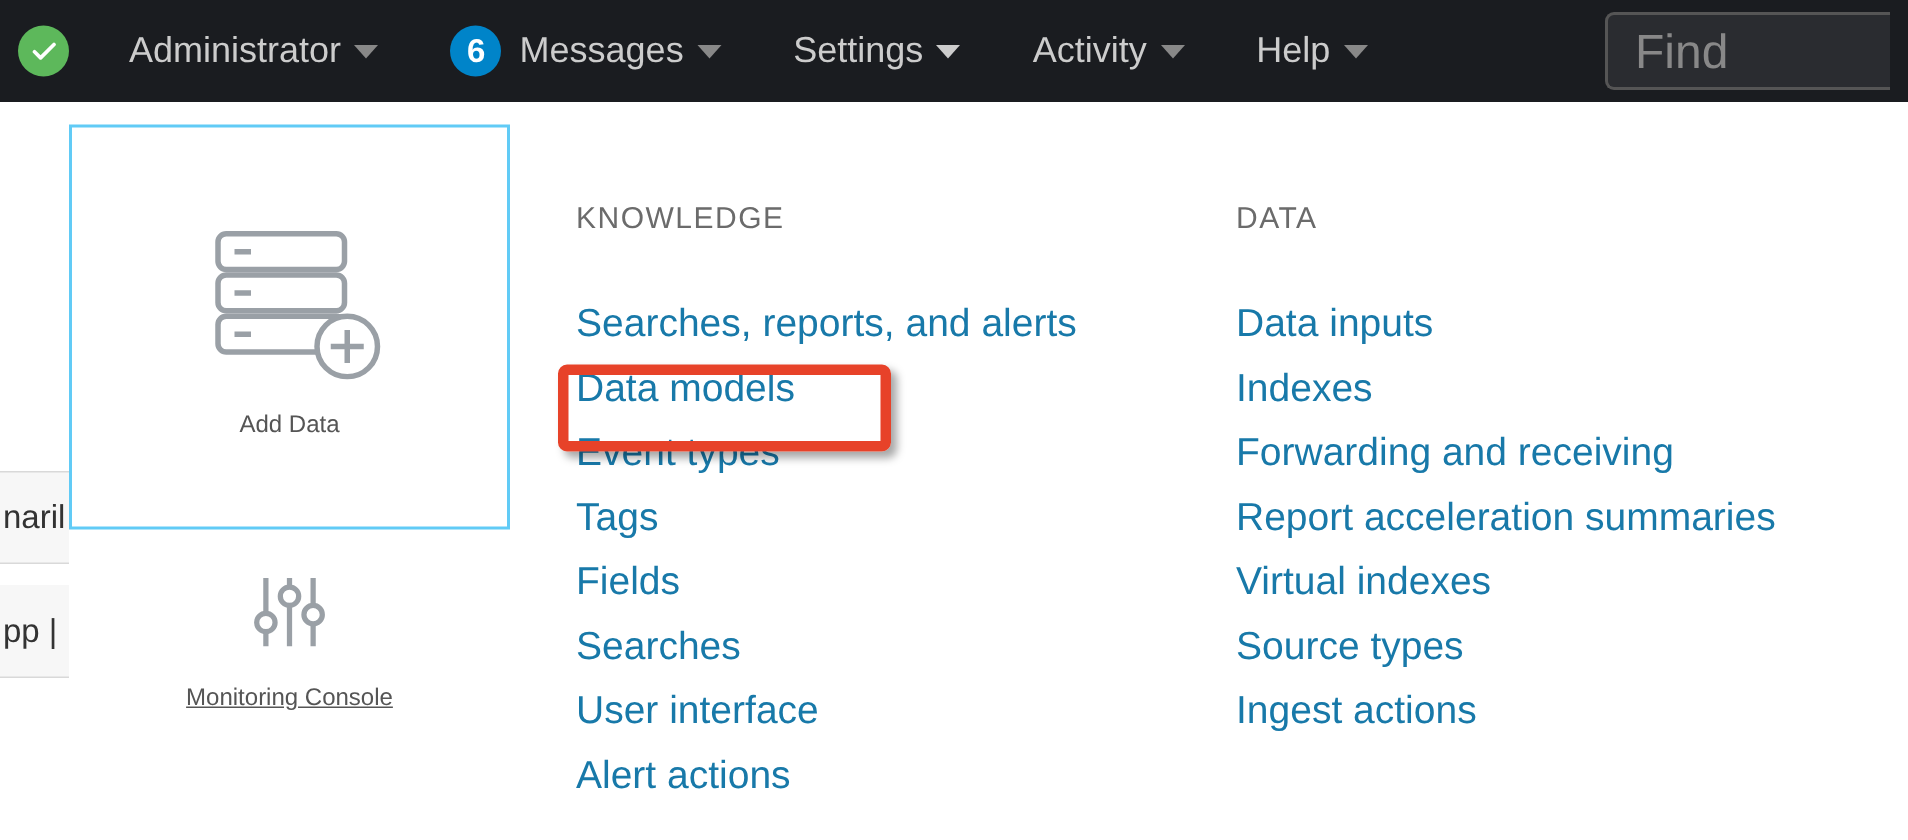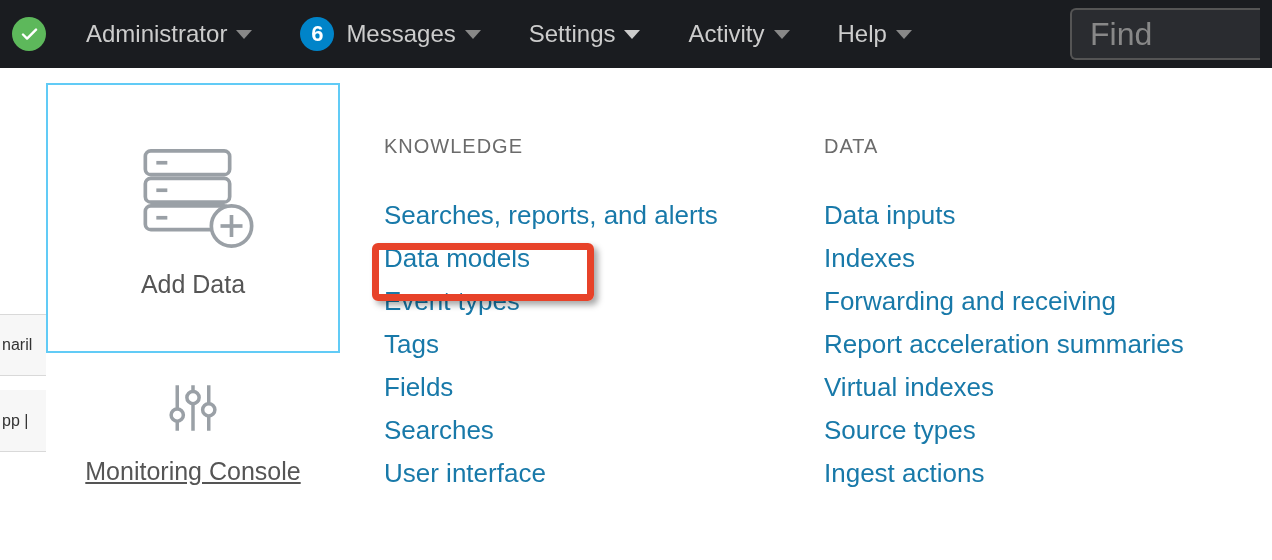--- a/index.html
+++ b/index.html
@@ -90,21 +90,21 @@
   }
   
   .bg-row {
     position: absolute;
     left: 0;
     height: 62px;
     border-bottom: 1px solid #d9d9d9;
     background: #f7f7f7;
     display: flex;
     align-items: center;
-    font-size: 16px;
+    font-size: 22px;
     color: #333;
     padding-left: 2px;
     width: 50px;
   }
   .bg-row.r1 { top: 314px; border-top: 1px solid #d9d9d9;}
   .bg-row.r2 { top: 390px; }
   
   .mega {
     position: absolute;
     top: 83px;
@@ -138,21 +138,21 @@
     border: 2px solid transparent;
     width: 294px;
     display: flex;
     flex-direction: column;
     align-items: center;
     justify-content: center;
     color: #555;
     cursor: pointer;
     padding-top: 20px;
   }
-  .tile-label { font-size: 25px; color: #555; margin-top: 22px; font-weight: 400; }
+  .tile-label { font-size: 16px; color: #555; margin-top: 22px; font-weight: 400; }
   .tile-nb .tile-label { margin-top: 12px; line-height: 1.35; text-align: center;}
   .cols {
     display: flex;
     padding-left: 38px;
     padding-top: 52px;
   }
   .col { width: 440px; }
   .col-header {
     font-size: 20px;
     font-weight: 400;
@@ -258,20 +258,21 @@
     <div class="col">
       <div class="col-header">KNOWLEDGE</div>
       <ul class="link-list">
         <li><a>Searches, reports, and alerts</a></li>
         <li><a>Data models</a></li>
         <li><a>Event types</a></li>
         <li><a>Tags</a></li>
         <li><a>Fields</a></li>
         <li><a>Searches</a></li>
         <li><a>User interface</a></li>
+        <li><a>Alert actions</a></li>
       </ul>
     </div>
     <div class="col">
       <div class="col-header">DATA</div>
       <ul class="link-list">
         <li><a>Data inputs</a></li>
         <li><a>Indexes</a></li>
         <li><a>Forwarding and receiving</a></li>
         <li><a>Report acceleration summaries</a></li>
         <li><a>Virtual indexes</a></li>

